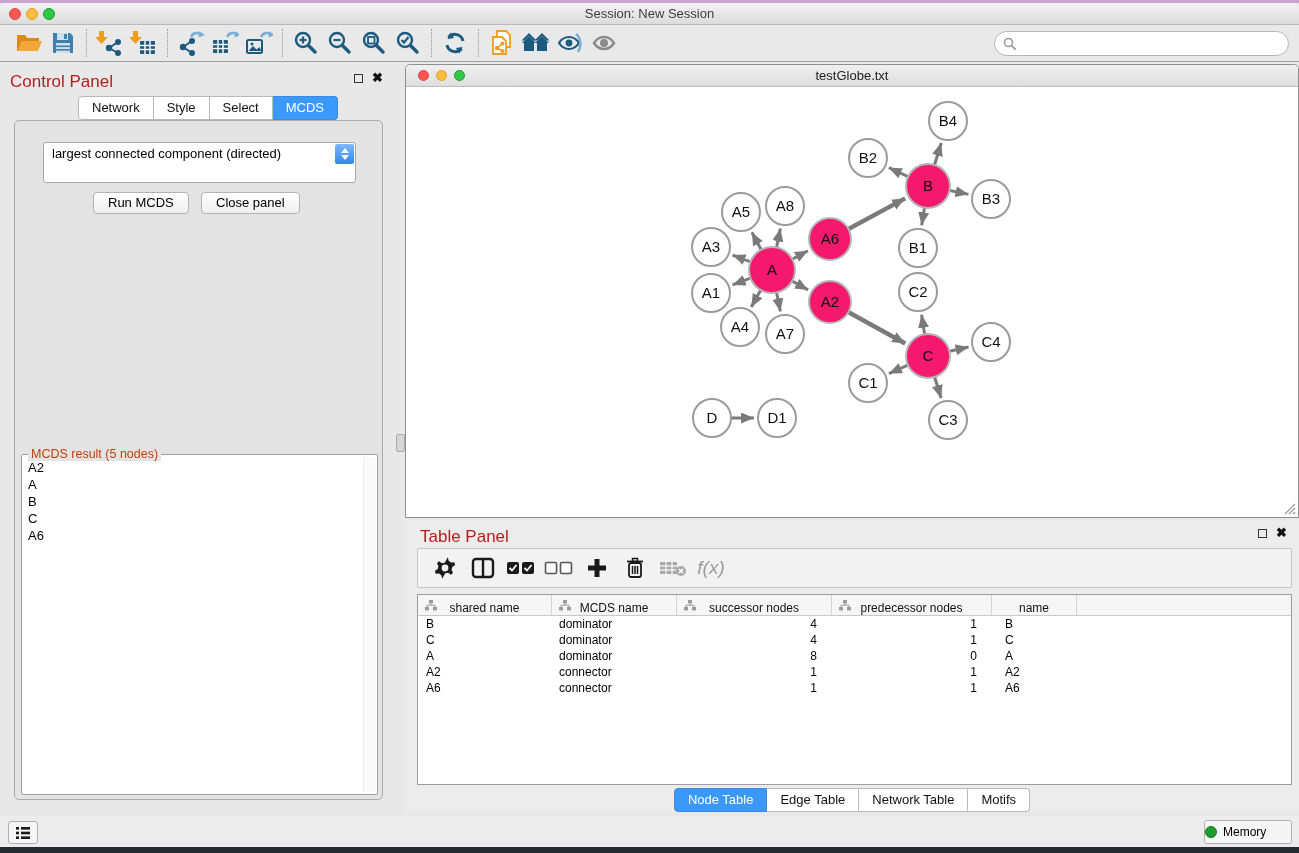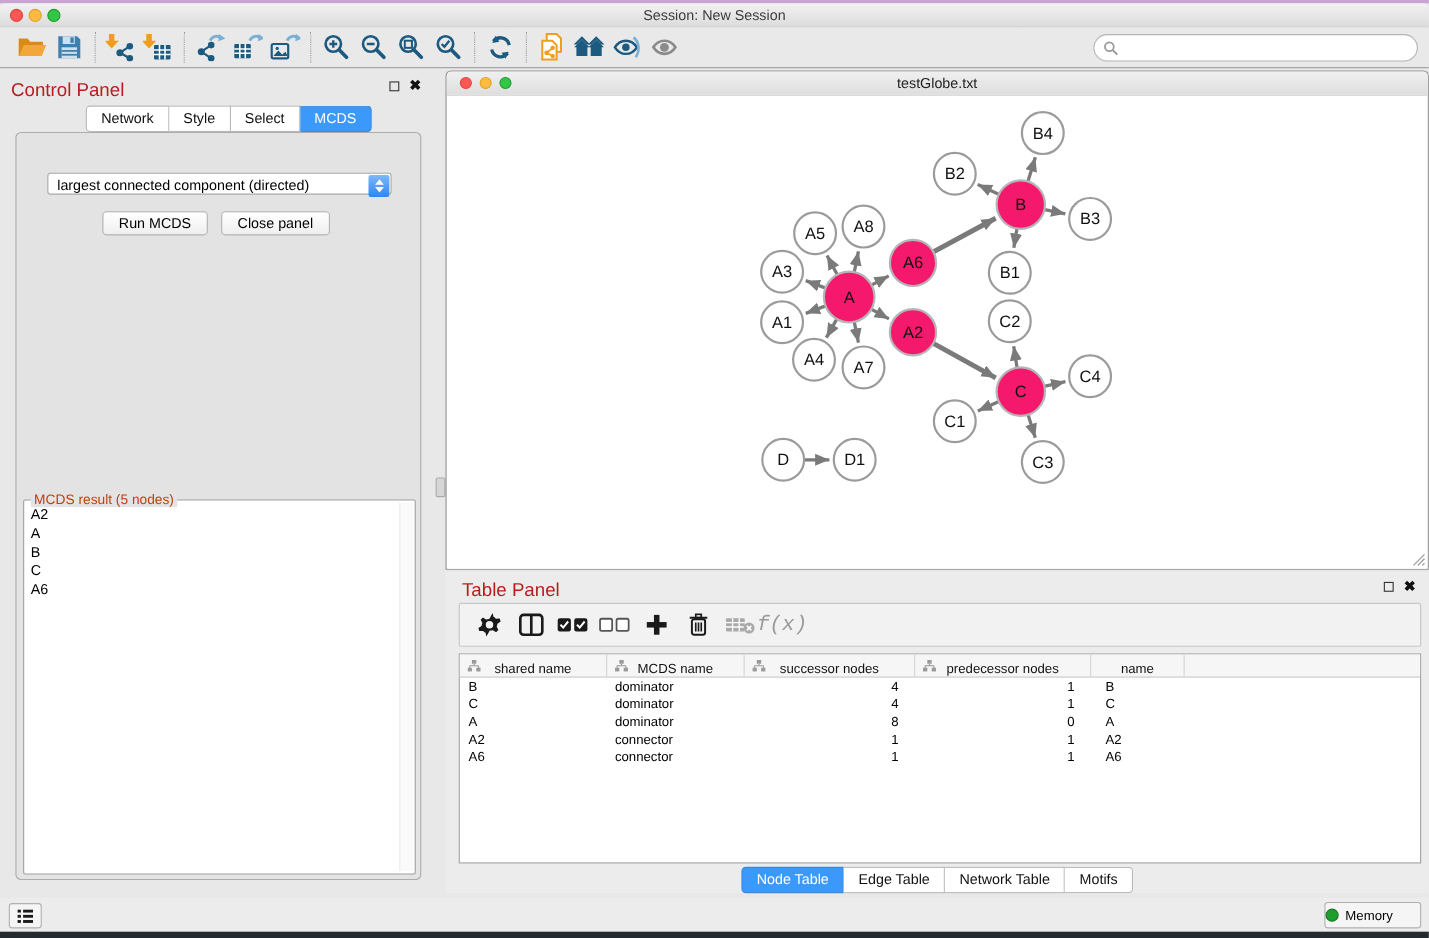--- a/index.html
+++ b/index.html
@@ -40,21 +40,21 @@
   #cp-tabs { left:78px; top:32px; }
   .tab { font-size:13px; padding:3px 13px 4px; background:#fff; border:1px solid #b9b9b9;
     border-left:none; color:#111; cursor:default; }
   .tab:first-child { border-left:1px solid #b9b9b9; border-radius:4px 0 0 4px; }
   .tab:last-child { border-radius:0 4px 4px 0; }
   .tab.active { background:#3b99fc; border-color:#3b8ae0; color:#fff; }
 
   #cp-box { left:14px; top:56px; width:369px; height:680px; background:#e3e3e3;
     border:1px solid #acacac; border-radius:5px; }
   #opt-label { top:15px; width:100%; text-align:center; font-size:13px; color:#000; }
-  #criterion-select { left:28px; top:36px; width:313px; height:20px; background:#fff;
+  #criterion-select { left:28px; top:21px; width:313px; height:41px; background:#fff;
     border:1px solid #a9a9a9; border-radius:3px; font-size:13px; line-height:22px;
     padding-left:8px; color:#000; }
   #criterion-stepper { position:absolute; right:1px; top:1px; width:19px; height:20px;
     background:linear-gradient(#7db9fb,#3185f3); border-radius:2px 2px 2px 2px;
     display:flex; flex-direction:column; align-items:center; justify-content:center; gap:2px; }
   .stp-up { width:0; height:0; border-left:4px solid transparent; border-right:4px solid transparent; border-bottom:5px solid #fff; }
   .stp-dn { width:0; height:0; border-left:4px solid transparent; border-right:4px solid transparent; border-top:5px solid #fff; }
   .cp-btn { position:absolute; top:71px; height:22px; background:linear-gradient(#ffffff,#efefef);
     border:1px solid #b4b4b4; border-radius:4px; font-size:13px; color:#000; padding:0 14px; line-height:20px; }
   #run-btn { left:78px; }
@@ -87,21 +87,21 @@
   #graph-svg { width:100%; height:100%; }
   .resize-grip { position:absolute; right:2px; bottom:2px; width:14px; height:14px; }
 
   
   #table-panel { left:405px; top:520px; width:894px; height:292px; background:#ececec; }
   #tp-title { left:15px; top:7px; }
   #tp-btns { right:12px; top:8px; }
   #tp-toolbar { left:12px; top:28px; width:875px; height:40px; background:#f2f2f2;
     border:1px solid #c6c6c6; border-radius:2px; display:flex; align-items:center; gap:0; }
   .tpt-icon { width:38px; height:34px; display:flex; align-items:center; justify-content:center; }
-  #fx-label { font-family:Liberation Mono, monospace; font-style:italic; font-size:19px; color:#9a9a9a; }
+  #fx-label { font-family:Liberation Sans, sans-serif; font-style:italic; font-size:19px; color:#9a9a9a; }
 
   #node-table { left:12px; top:74px; width:875px; height:191px; background:#fff; border:1px solid #9e9e9e; }
   #tbl-head { display:grid; grid-template-columns:133px 125px 155px 160px 85px 1fr; height:21px;
     background:#f6f6f6; border-bottom:1px solid #c9c9c9; }
   .th { position:relative; display:flex; align-items:flex-end; justify-content:center;
     font-size:12px; color:#111; border-left:1px solid #d4d4d4; }
   .th:first-child { border-left:none; }
   .th .hdr-icon { position:absolute; left:7px; top:5px; }
   #tbl-body { font-size:12px; color:#000; }
   .tr { display:grid; grid-template-columns:133px 125px 155px 160px 85px 1fr; height:16px; line-height:16px; }

